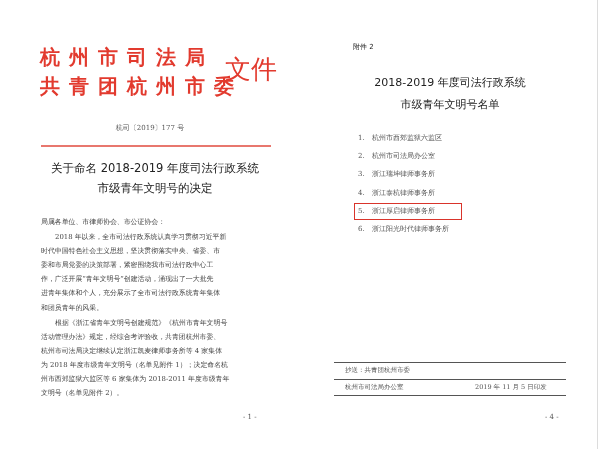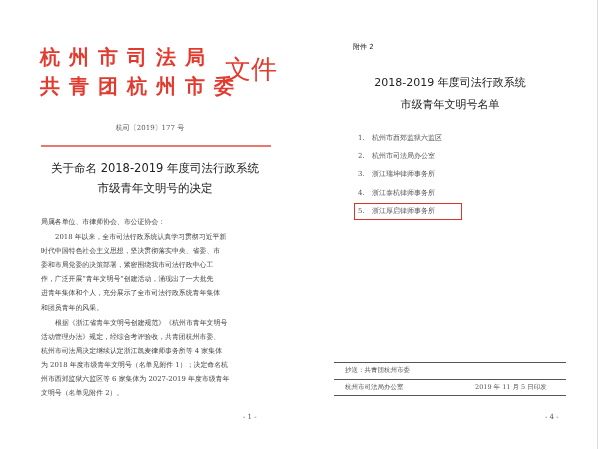--- a/index.html
+++ b/index.html
@@ -78,21 +78,21 @@
       <span class="line" style="text-indent:0">委和市局党委的决策部署，紧密围绕我市司法行政中心工</span>
       <span class="line" style="text-indent:0">作，广泛开展“青年文明号”创建活动，涌现出了一大批先</span>
       <span class="line" style="text-indent:0">进青年集体和个人，充分展示了全市司法行政系统青年集体</span>
       <span class="line" style="text-indent:0">和团员青年的风采。</span>
     </p>
     <p class="indent">
       <span class="line">根据《浙江省青年文明号创建规范》《杭州市青年文明号</span>
       <span class="line" style="text-indent:0">活动管理办法》规定，经综合考评验收，共青团杭州市委、</span>
       <span class="line" style="text-indent:0">杭州市司法局决定继续认定浙江凯麦律师事务所等 4 家集体</span>
       <span class="line" style="text-indent:0">为 2018 年度市级青年文明号（名单见附件 1）；决定命名杭</span>
-      <span class="line" style="text-indent:0">州市西郊监狱六监区等 6 家集体为 2027-2019 年度市级青年</span>
+      <span class="line" style="text-indent:0">州市西郊监狱六监区等 6 家集体为 2018-2011 年度市级青年</span>
       <span class="line" style="text-indent:0">文明号（名单见附件 2）。</span>
     </p>
   </div>
 
   <div class="pnum pnum-left">- 1 -</div>
 </div>
 
 <div class="page page-right"></div>
 <div class="annex">附件 2</div>
 <div class="rtitle rt1">2018-2019 年度司法行政系统</div>
@@ -107,20 +107,23 @@
   </li>
   <li>
     <span class="num">3.</span><span>浙江瑞坤律师事务所</span>
   </li>
   <li>
     <span class="num">4.</span><span>浙江泰杭律师事务所</span>
   </li>
   <li class="highlight">
     <span class="num">5.</span><span>浙江厚启律师事务所</span>
   </li>
+  <li>
+    <span class="num">6.</span><span>浙江阳光时代律师事务所</span>
+  </li>
 </ul>
 
 <div class="cc-rule cc1"></div>
 <div class="cc-text cc-to">抄送：共青团杭州市委</div>
 <div class="cc-rule cc2"></div>
 <div class="cc-text cc-office">杭州市司法局办公室</div>
 <div class="cc-text cc-date">2019 年 11 月 5 日印发</div>
 <div class="cc-rule cc3"></div>
 
 <div class="pnum pnum-right">- 4 -</div>

